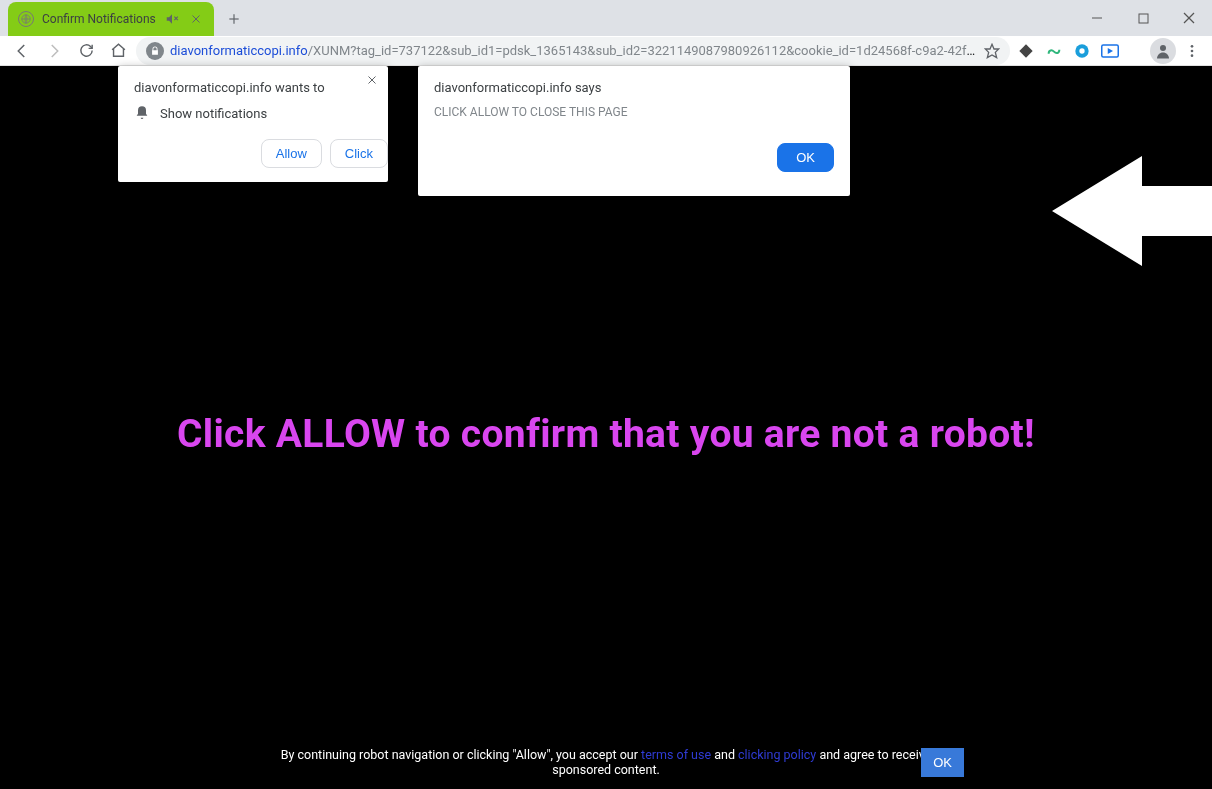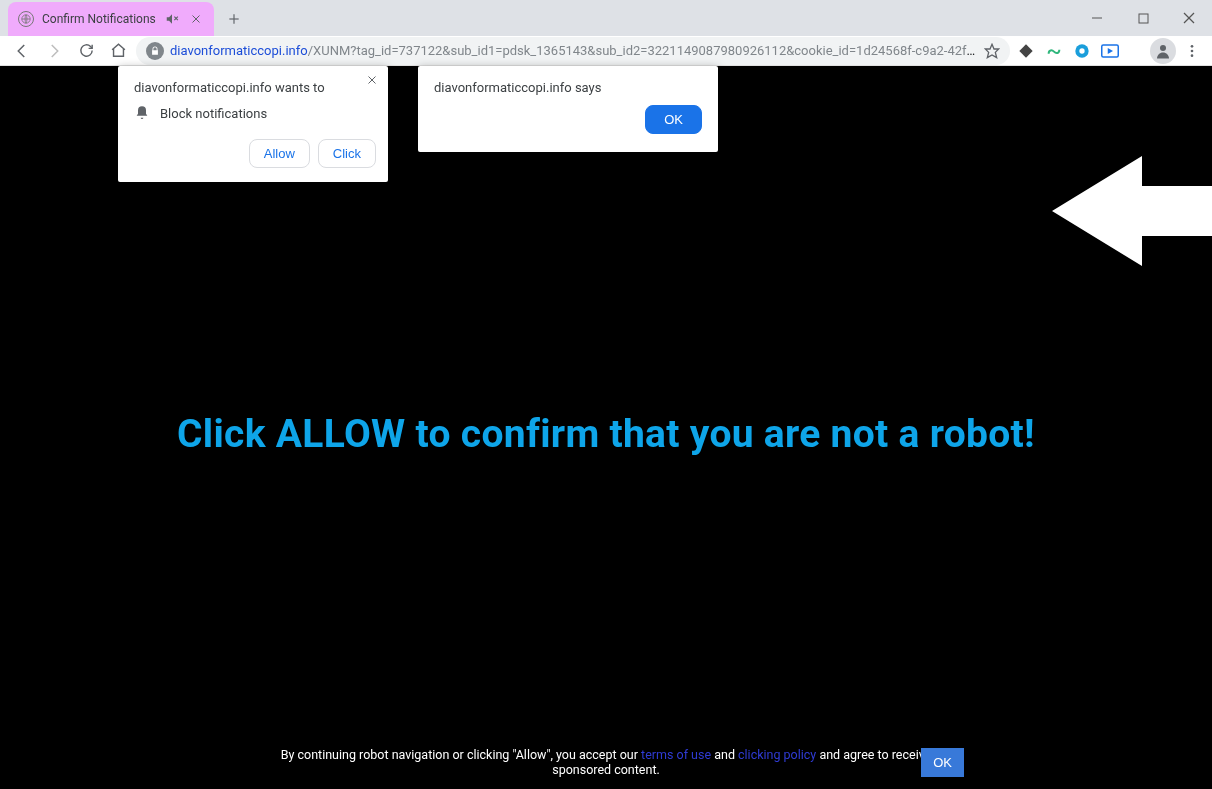--- a/index.html
+++ b/index.html
@@ -13,21 +13,21 @@
     }
     
     .titlebar {
       height: 36px;
       background: #dee1e6;
       display: flex;
       align-items: flex-end;
       position: relative;
     }
     .tab {
-      background: #f0abfc;
+      background: #84cc16;
       height: 34px;
       margin-left: 8px;
       padding: 0 10px;
       border-radius: 8px 8px 0 0;
       display: flex;
       align-items: center;
       gap: 8px;
       min-width: 200px;
       font-size: 12px;
       color: #3c4043;
@@ -87,21 +87,21 @@
     
     .content {
       position: absolute;
       top: 66px; left: 0; right: 0; bottom: 0;
       background: #000;
     }
     .mainmsg {
       position: absolute;
       top: 345px; left: 0; right: 0;
       text-align: center;
-      color: #0ea5e9;
+      color: #d946ef;
       font-size: 39px;
       font-weight: 700;
       letter-spacing: 0.3px;
     }
     .arrow {
       position: absolute;
       top: 80px; right: 0;
       width: 160px; height: 130px;
     }
     .footer {
@@ -122,36 +122,36 @@
     
     .popup {
       position: absolute;
       top: 66px;
       background: #fff;
       border-radius: 2px;
       box-shadow: 0 2px 10px rgba(0,0,0,0.35);
       font-size: 13px;
       color: #3c4043;
     }
-    .popup.perm { left: 118px; width: 270px; padding: 14px 12px 14px 16px; }
+    .popup.perm { left: 118px; width: 270px; padding: 14px 0 14px 16px; }
     .popup .close { position:absolute; top:8px; right:10px; color:#5f6368; font-size:14px; cursor:pointer;}
     .popup .title { font-size: 13px; margin-bottom: 10px; }
     .permrow { display:flex; align-items:center; gap: 10px; margin-bottom: 18px; }
     .bell { width:16px; height:16px; color:#5f6368; }
     .permbtns { display:flex; gap: 8px; justify-content:flex-end; }
     .btn {
       border: 1px solid #dadce0;
       background: #fff;
       color: #1a73e8;
       padding: 6px 14px;
       border-radius: 8px;
       font-size: 13px;
       cursor: pointer;
     }
-    .popup.alert { left: 418px; width: 300px; padding: 14px 16px 18px 16px; }
+    .popup.alert { left: 418px; width: 432px; padding: 14px 16px 24px 16px; }
     .alertmsg { color: #80868b; font-size: 12px; margin-top: 6px; margin-bottom: 24px; }
     .btn.primary { background:#1a73e8; border-color:#1a73e8; color:#fff; padding: 6px 18px; }
     .alertbtns { display:flex; justify-content:flex-end; }
     svg { display:block; }
   </style>
 </head>
 <body>
 
 <div class="titlebar">
   <div class="tab">
@@ -301,26 +301,27 @@
       </svg>
   </div>
   <div class="title">diavonformaticcopi.info wants to</div>
   <div class="permrow">
     <span class="bell">
       <svg viewBox="0 0 24 24" width="16" height="16" fill="#5f6368">
           <path d="M12 2a6 6 0 0 0-6 6v5l-2 3h16l-2-3V8a6 6 0 0 0-6-6z"></path>
           <path d="M10 19a2 2 0 0 0 4 0"></path>
         </svg>
     </span>
-    <span>Block notifications</span>
+    <span>Show notifications</span>
   </div>
   <div class="permbtns">
     <button class="btn">Allow</button>
     <button class="btn">Click</button>
   </div>
 </div>
 
 <div class="popup alert">
   <div class="title">diavonformaticcopi.info says</div>
+  <div class="alertmsg">CLICK ALLOW TO CLOSE THIS PAGE</div>
   <div class="alertbtns">
     <button class="btn primary">OK</button>
   </div>
 </div>
 
 </body></html>

